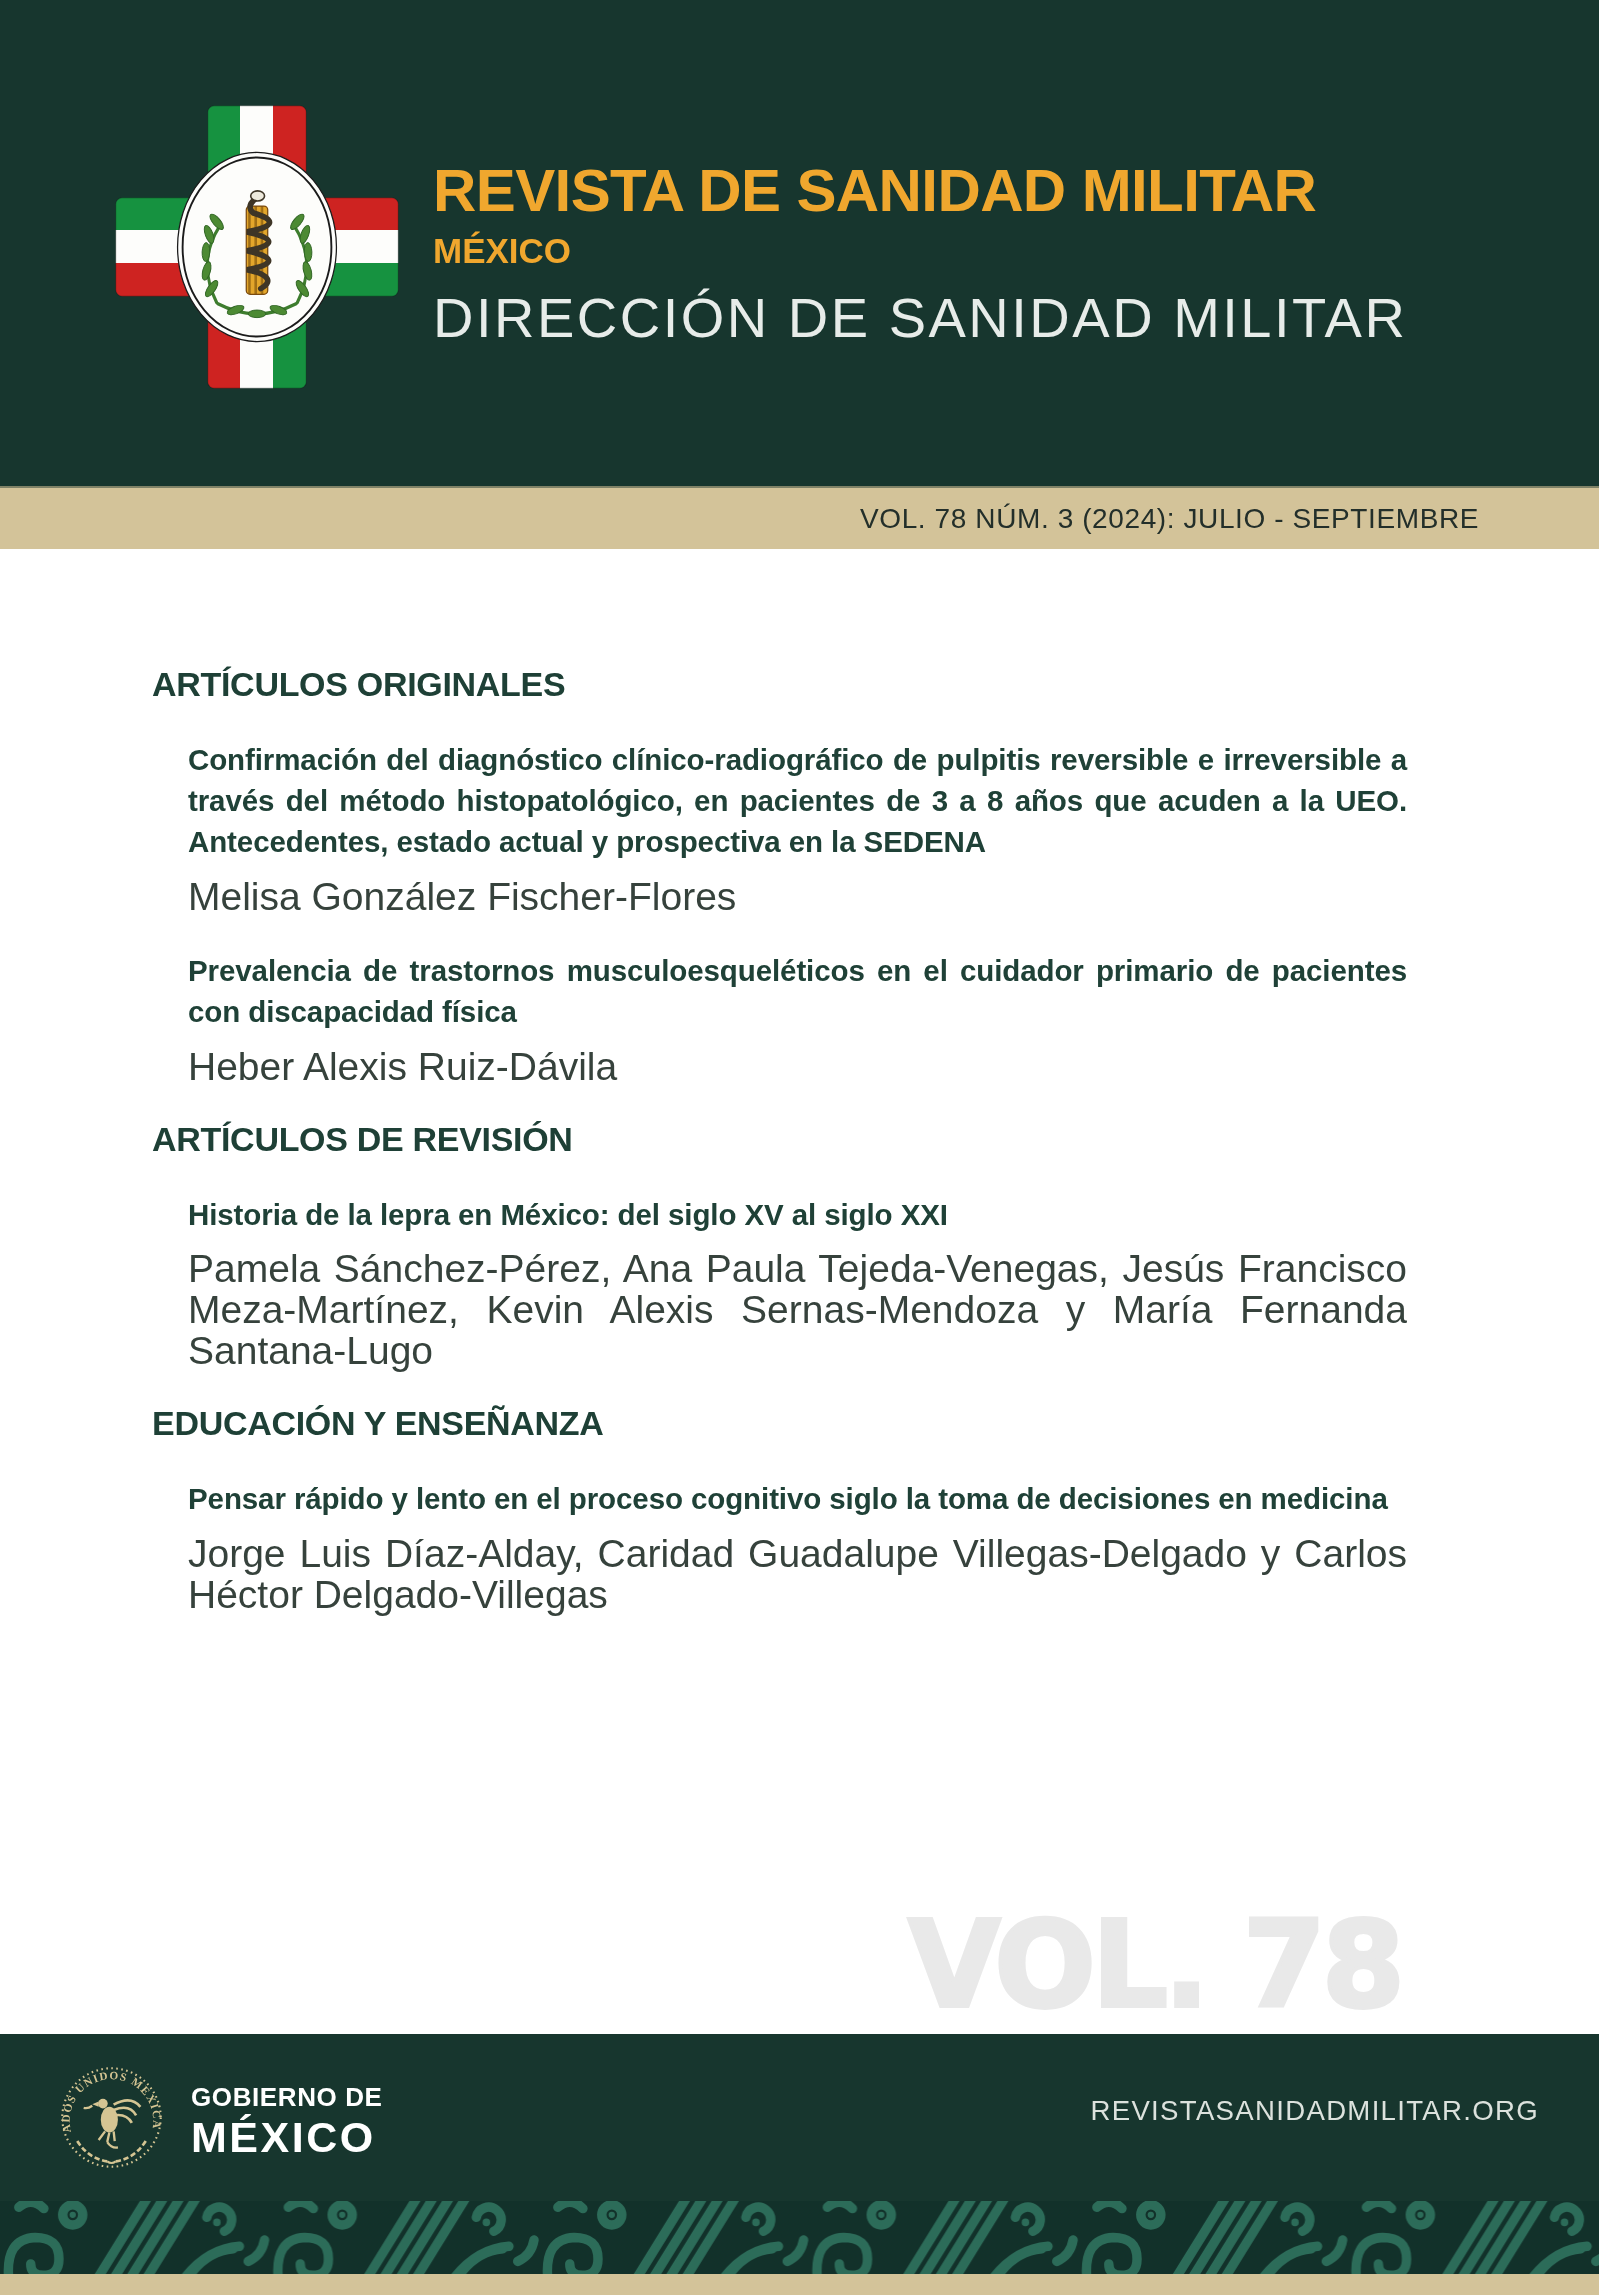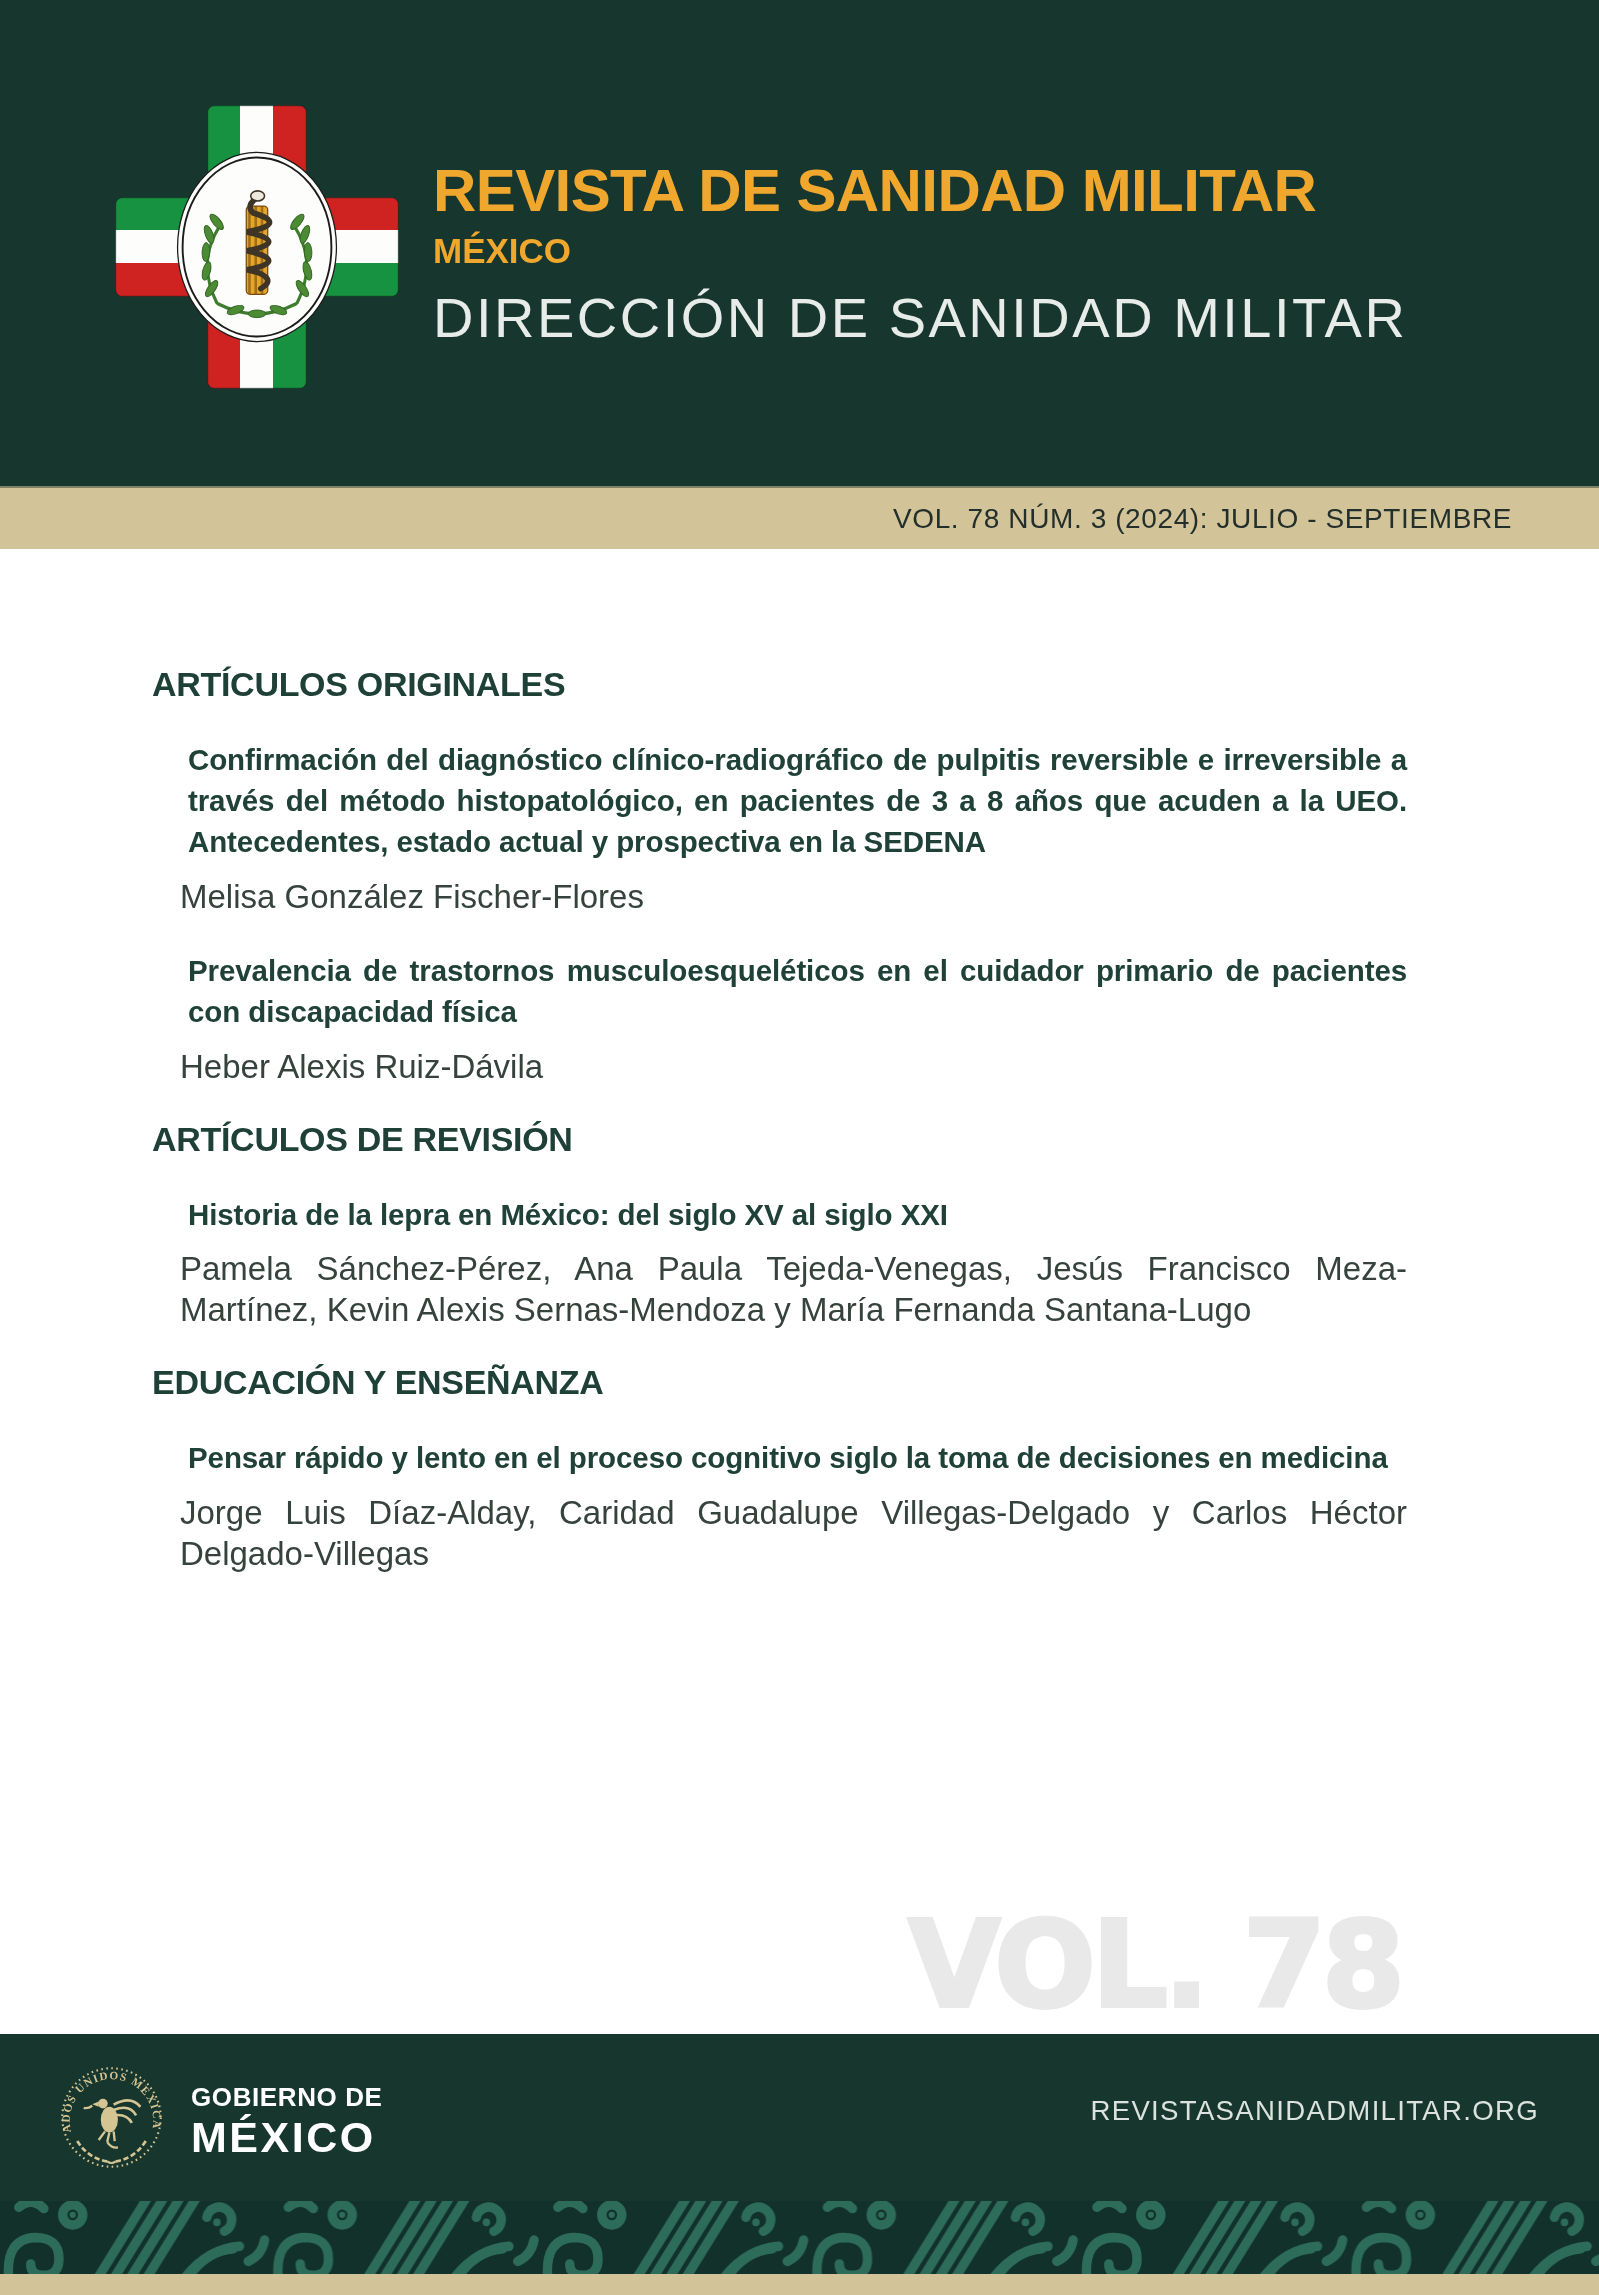--- a/index.html
+++ b/index.html
@@ -15,29 +15,29 @@
 
   
   .masthead{height:486px;background:var(--header_bg,#17362E);position:relative;}
   .logo-cross{position:absolute;left:112px;top:102px;width:290px;height:290px;}
   .masthead-text{position:absolute;left:433px;top:158px;}
   .journal-title{color:var(--accent_gold,#F0A72E);font-weight:bold;font-size:60px;line-height:65px;letter-spacing:-0.6px;}
   .journal-country{color:var(--accent_gold,#F0A72E);font-weight:bold;font-size:35px;line-height:38px;margin-top:8.8px;letter-spacing:0px;}
   .journal-org{color:var(--org_white,#E7ECE9);font-weight:400;font-size:56px;line-height:63px;margin-top:16.3px;letter-spacing:2.5px;}
 
   
-  .issue-bar{height:63px;background:var(--issue_bar_bg,#D3C399);display:flex;align-items:center;justify-content:flex-end;padding-right:87px;border-top:2.5px solid #42524394;}
+  .issue-bar{height:63px;background:var(--issue_bar_bg,#D3C399);display:flex;align-items:center;justify-content:flex-end;padding-right:120px;border-top:2.5px solid #42524394;}
   .issue-bar span{color:var(--issue_bar_text,#232F2A);font-size:28px;letter-spacing:0.6px;font-weight:400;}
 
   
   .toc{height:1911px;padding:116px 192px 16px 152px;position:relative;}
   .section-heading{color:var(--heading_green,#1E4036);font-size:34px;font-weight:bold;line-height:39px;letter-spacing:-0.3px;margin:0 0 35px 0;}
   .section-heading.later{margin-top:12px;}
   .article-title{color:var(--title_green,#1F4137);font-size:29.5px;font-weight:bold;line-height:41px;text-align:justify;margin:0 0 13.8px 36px;letter-spacing:-0.1px;}
-  .article-authors{color:var(--author_text,#36423C);font-size:33px;font-weight:300;line-height:41px;text-align:justify;margin:0 0 33px 28px;}
+  .article-authors{color:var(--author_text,#36423C);font-size:39px;font-weight:300;line-height:41px;text-align:justify;margin:0 0 33px 36px;}
 
   .watermark{position:absolute;top:1906px;right:198px;color:var(--watermark_gray,#E9E9E9);
     font-family:"DejaVu Sans","Liberation Sans",sans-serif;font-weight:bold;font-size:119px;line-height:119px;
     letter-spacing:-3.8px;-webkit-text-stroke:3.8px var(--watermark_gray,#E9E9E9);}
 
   
   footer{position:absolute;left:0;right:0;bottom:0;}
   .footer-main{height:167px;background:var(--footer_bg,#17362E);position:relative;}
   .gov-seal{position:absolute;left:58px;top:30px;width:107px;height:107px;}
   .gov-text{position:absolute;left:191px;top:49px;color:#ffffff;font-family:Liberation Sans, sans-serif;}

